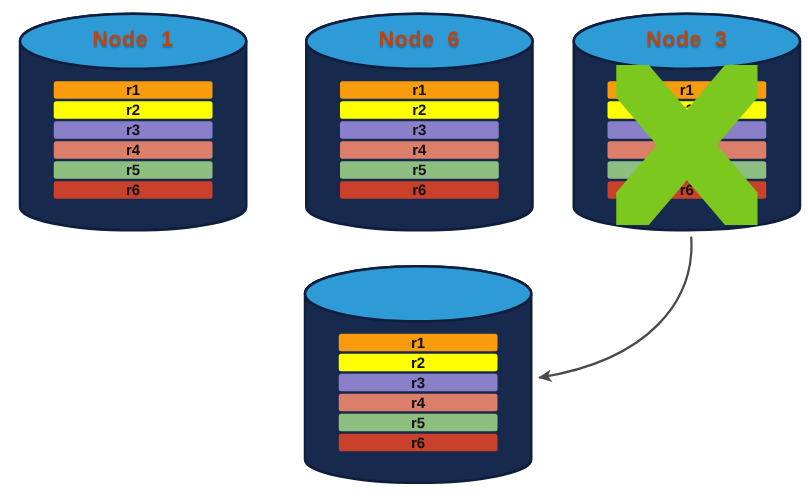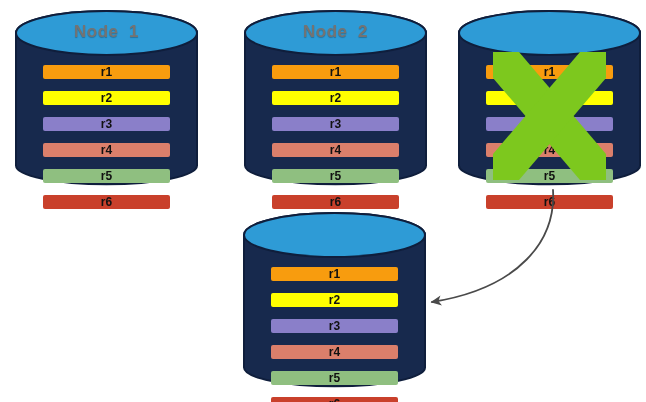--- a/index.html
+++ b/index.html
@@ -23,38 +23,38 @@
   .node-svg {
     position: absolute;
     left: 0;
     top: 0;
   }
   .node-title {
     position: absolute;
     left: 0;
     width: 100%;
     text-align: center;
-    color: #737373;
+    color: #c2410c;
     font-weight: bold;
     font-size: 17px;
     letter-spacing: 0.5px;
     white-space: pre;
     text-shadow: 0 1px 1px rgba(0,0,0,0.25);
     pointer-events: none;
   }
   .rows {
     position: absolute;
     left: 0;
     width: 100%;
   }
   .row {
     position: relative;
     height: 14px;
     border-radius: 2px;
-    margin-bottom: 12px;
+    margin-bottom: 2px;
     box-sizing: border-box;
     display: flex;
     align-items: center;
     justify-content: center;
   }
   .row-label {
     font-size: 12px;
     font-weight: bold;
     color: #111111;
     line-height: 1;
@@ -103,21 +103,21 @@
           <div class="row" style="background: rgb(201, 64, 43);">
             <span class="row-label">r6</span>
           </div>
         </div>
       </div>
       <div class="node" style="left: 243px; top: 8px; width: 185px; height: 180px;">
         <svg class="node-svg" width="185" height="180" viewBox="0 0 185 180">
           <path d="M 2 25 L 2 157.5 A 90.5 18.7 0 0 0 183 157.5 L 183 25 A 90.5 22 0 0 0 2 25 Z" fill="#17294d" stroke="#0f1e3c" stroke-width="2"></path>
           <ellipse cx="92.5" cy="25" rx="90.5" ry="22" fill="#2e9bd6" stroke="#0f1e3c" stroke-width="2"></ellipse>
         </svg>
-        <div class="node-title" style="top: 14px;">Node  2</div>
+        <div class="node-title" style="top: 14px;">Node  6</div>
         <div class="rows" style="top: 57px; padding-left: 29px; padding-right: 29px; box-sizing: border-box;">
           <div class="row" style="background: rgb(248, 156, 14);">
             <span class="row-label">r1</span>
           </div>
           <div class="row" style="background: rgb(255, 255, 0);">
             <span class="row-label">r2</span>
           </div>
           <div class="row" style="background: rgb(138, 127, 201);">
             <span class="row-label">r3</span>
           </div>
@@ -130,20 +130,21 @@
           <div class="row" style="background: rgb(201, 64, 43);">
             <span class="row-label">r6</span>
           </div>
         </div>
       </div>
       <div class="node" style="left: 457px; top: 8px; width: 185px; height: 180px;">
         <svg class="node-svg" width="185" height="180" viewBox="0 0 185 180">
           <path d="M 2 25 L 2 157.5 A 90.5 18.7 0 0 0 183 157.5 L 183 25 A 90.5 22 0 0 0 2 25 Z" fill="#17294d" stroke="#0f1e3c" stroke-width="2"></path>
           <ellipse cx="92.5" cy="25" rx="90.5" ry="22" fill="#2e9bd6" stroke="#0f1e3c" stroke-width="2"></ellipse>
         </svg>
+        <div class="node-title" style="top: 14px;">Node  3</div>
         <div class="rows" style="top: 57px; padding-left: 29px; padding-right: 29px; box-sizing: border-box;">
           <div class="row" style="background: rgb(248, 156, 14);">
             <span class="row-label">r1</span>
           </div>
           <div class="row" style="background: rgb(255, 255, 0);">
             <span class="row-label">r2</span>
           </div>
           <div class="row" style="background: rgb(138, 127, 201);">
             <span class="row-label">r3</span>
           </div>

